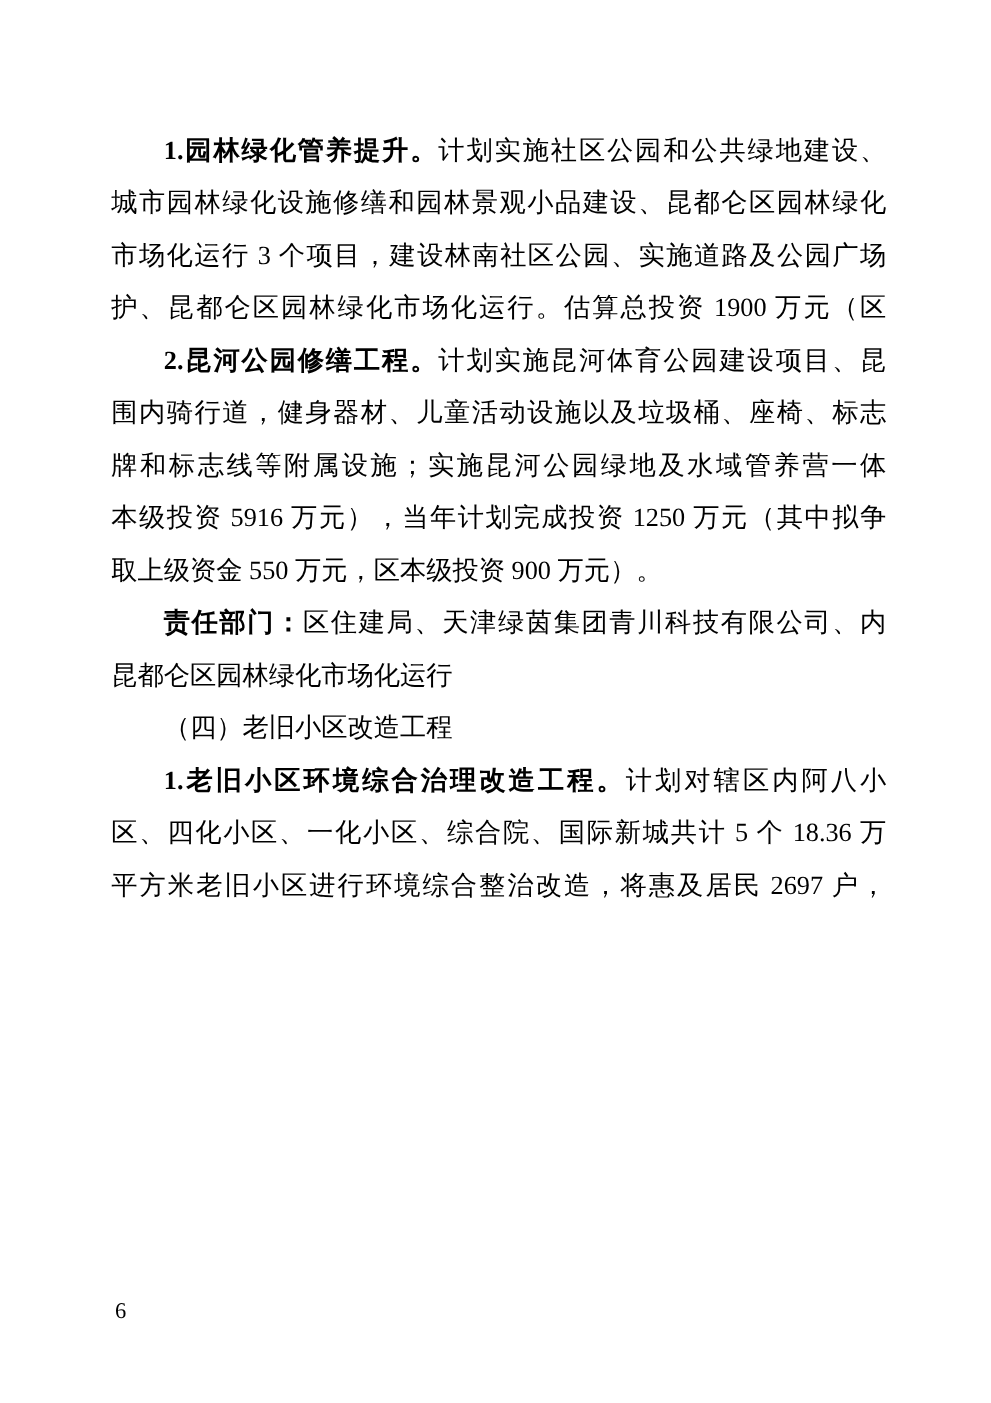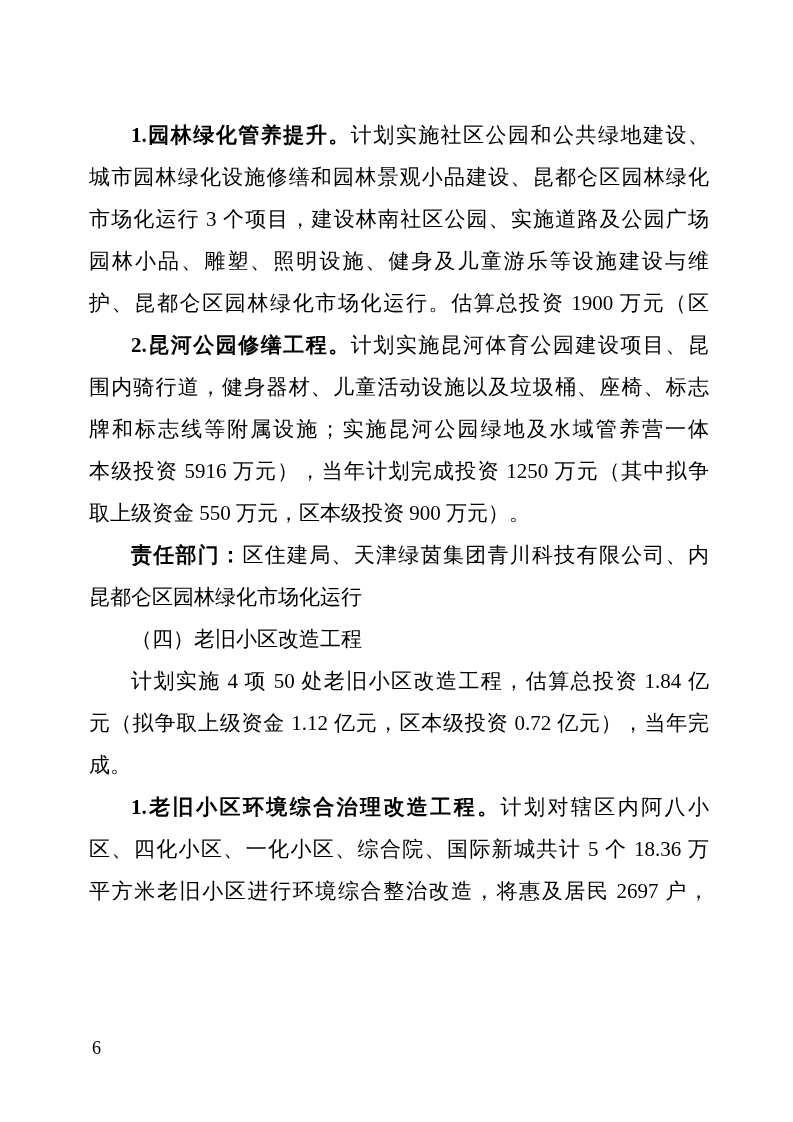--- a/index.html
+++ b/index.html
@@ -15,21 +15,21 @@
   .page {
     position: relative;
     width: 793px;
     height: 1122px;
     background: #ffffff;
     color: #000000;
   }
   .content {
     position: absolute;
     left: 89px;
-    top: 114px;
+    top: 99px;
     width: 620px;
   }
   .para {
     margin: 0;
     padding: 0;
     font-size: 21px;
     line-height: 42px;
     color: #000000;
     
     font-family: "Liberation Serif", "DejaVu Sans", sans-serif;
@@ -62,42 +62,36 @@
 </style>
 </head>
 <body>
 
 <div class="page">
   <main class="content">
       <div class="para">
         <div class="line indent just"><span class="run bold">1.园林绿化管养提升。</span><span class="run">计划实施社区公园和公共绿地建设、</span></div>
         <div class="line just"><span class="run">城市园林绿化设施修缮和园林景观小品建设、昆都仑区园林绿化</span></div>
         <div class="line just"><span class="run">市场化运行 3 个项目，建设林南社区公园、实施道路及公园广场</span></div>
-        <div class="line just"><span class="run">园林小品、雕塑、照明设施、健身及儿童游乐等设施建设与维</span></div>
         <div class="line just"><span class="run">护、昆都仑区园林绿化市场化运行。估算总投资 1900 万元（区</span></div>
       </div>
       <div class="para">
         <div class="line indent just"><span class="run bold">2.昆河公园修缮工程。</span><span class="run">计划实施昆河体育公园建设项目、昆</span></div>
         <div class="line just"><span class="run">围内骑行道，健身器材、儿童活动设施以及垃圾桶、座椅、标志</span></div>
         <div class="line just"><span class="run">牌和标志线等附属设施；实施昆河公园绿地及水域管养营一体</span></div>
         <div class="line just"><span class="run">本级投资 5916 万元），当年计划完成投资 1250 万元（其中拟争</span></div>
         <div class="line"><span class="run">取上级资金 550 万元，区本级投资 900 万元）。</span></div>
       </div>
       <div class="para">
         <div class="line indent just"><span class="run bold">责任部门：</span><span class="run">区住建局、天津绿茵集团青川科技有限公司、内</span></div>
         <div class="line"><span class="run">昆都仑区园林绿化市场化运行</span></div>
       </div>
       <div class="para">
         <div class="line indent"><span class="run">（四）老旧小区改造工程</span></div>
       </div>
       <div class="para">
-        <div class="line indent just"><span class="run">计划实施 4 项 50 处老旧小区改造工程，估算总投资 1.84 亿</span></div>
-        <div class="line just"><span class="run">元（拟争取上级资金 1.12 亿元，区本级投资 0.72 亿元），当年完</span></div>
-        <div class="line"><span class="run">成。</span></div>
-      </div>
-      <div class="para">
         <div class="line indent just"><span class="run bold">1.老旧小区环境综合治理改造工程。</span><span class="run">计划对辖区内阿八小</span></div>
         <div class="line just"><span class="run">区、四化小区、一化小区、综合院、国际新城共计 5 个 18.36 万</span></div>
         <div class="line just"><span class="run">平方米老旧小区进行环境综合整治改造，将惠及居民 2697 户，</span></div>
       </div>
     </main>
   <div class="page-number">6</div>
 </div>
 
 </body></html>

